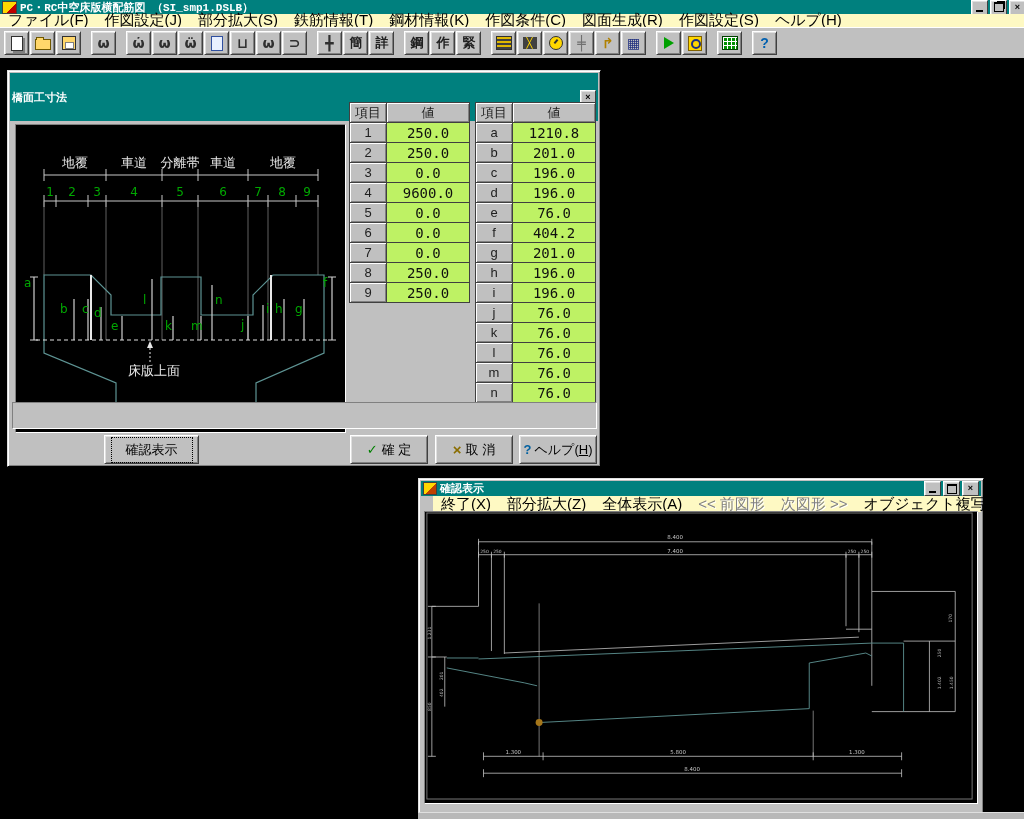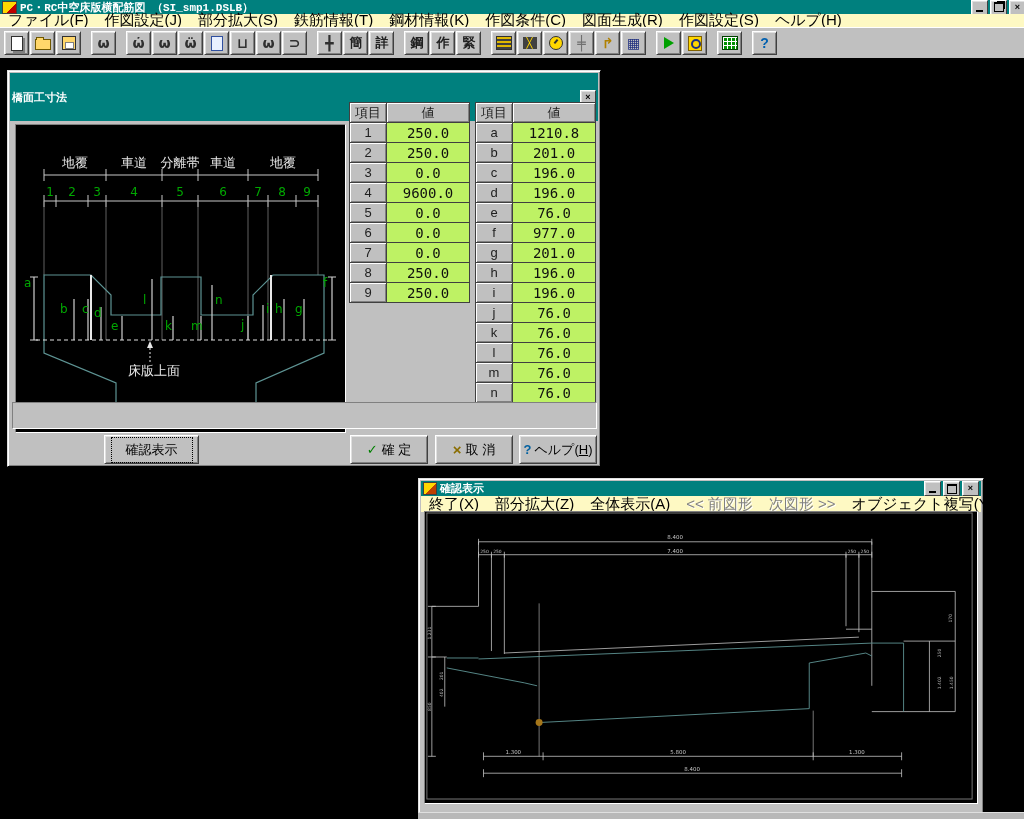--- a/index.html
+++ b/index.html
@@ -317,21 +317,21 @@
       <tr>
             <td class="c-item">d</td>
             <td class="c-val">196.0</td>
           </tr>
       <tr>
             <td class="c-item">e</td>
             <td class="c-val">76.0</td>
           </tr>
       <tr>
             <td class="c-item">f</td>
-            <td class="c-val">977.0</td>
+            <td class="c-val">404.2</td>
           </tr>
       <tr>
             <td class="c-item">g</td>
             <td class="c-val">201.0</td>
           </tr>
       <tr>
             <td class="c-item">h</td>
             <td class="c-val">196.0</td>
           </tr>
       <tr>
@@ -385,21 +385,21 @@
       <span style="width:12px;height:11px;flex:none;margin-right:3px;background:linear-gradient(135deg,#ffd700 55%,#c04000 55%);border:1px solid #404040;"></span>
       <span style="flex:1;">確認表示</span>
       <span class="tbtn">
           <span class="glyph-min"></span>
         </span>
       <span class="tbtn">
           <span class="glyph-max"></span>
         </span>
       <span class="tbtn">×</span>
     </div>
-    <div class="menubar" style="position:absolute;left:2px;top:17px;right:2px;height:16px;">
+    <div class="menubar" style="position:absolute;left:14px;top:17px;right:2px;height:16px;">
       <span class="mi">終了(X)</span>
       <span class="mi">部分拡大(Z)</span>
       <span class="mi">全体表示(A)</span>
       <span class="mi disabled">&lt;&lt; 前図形</span>
       <span class="mi disabled">次図形 &gt;&gt;</span>
       <span class="mi">オブジェクト複写(Y)</span>
     </div>
 
     <div style="position:absolute;left:5px;top:32px;width:552px;height:291px;background:#000;border:1px solid;border-color:#808080 #ffffff #ffffff #808080;">
       <svg width="550" height="289" viewBox="0 0 552 291">

